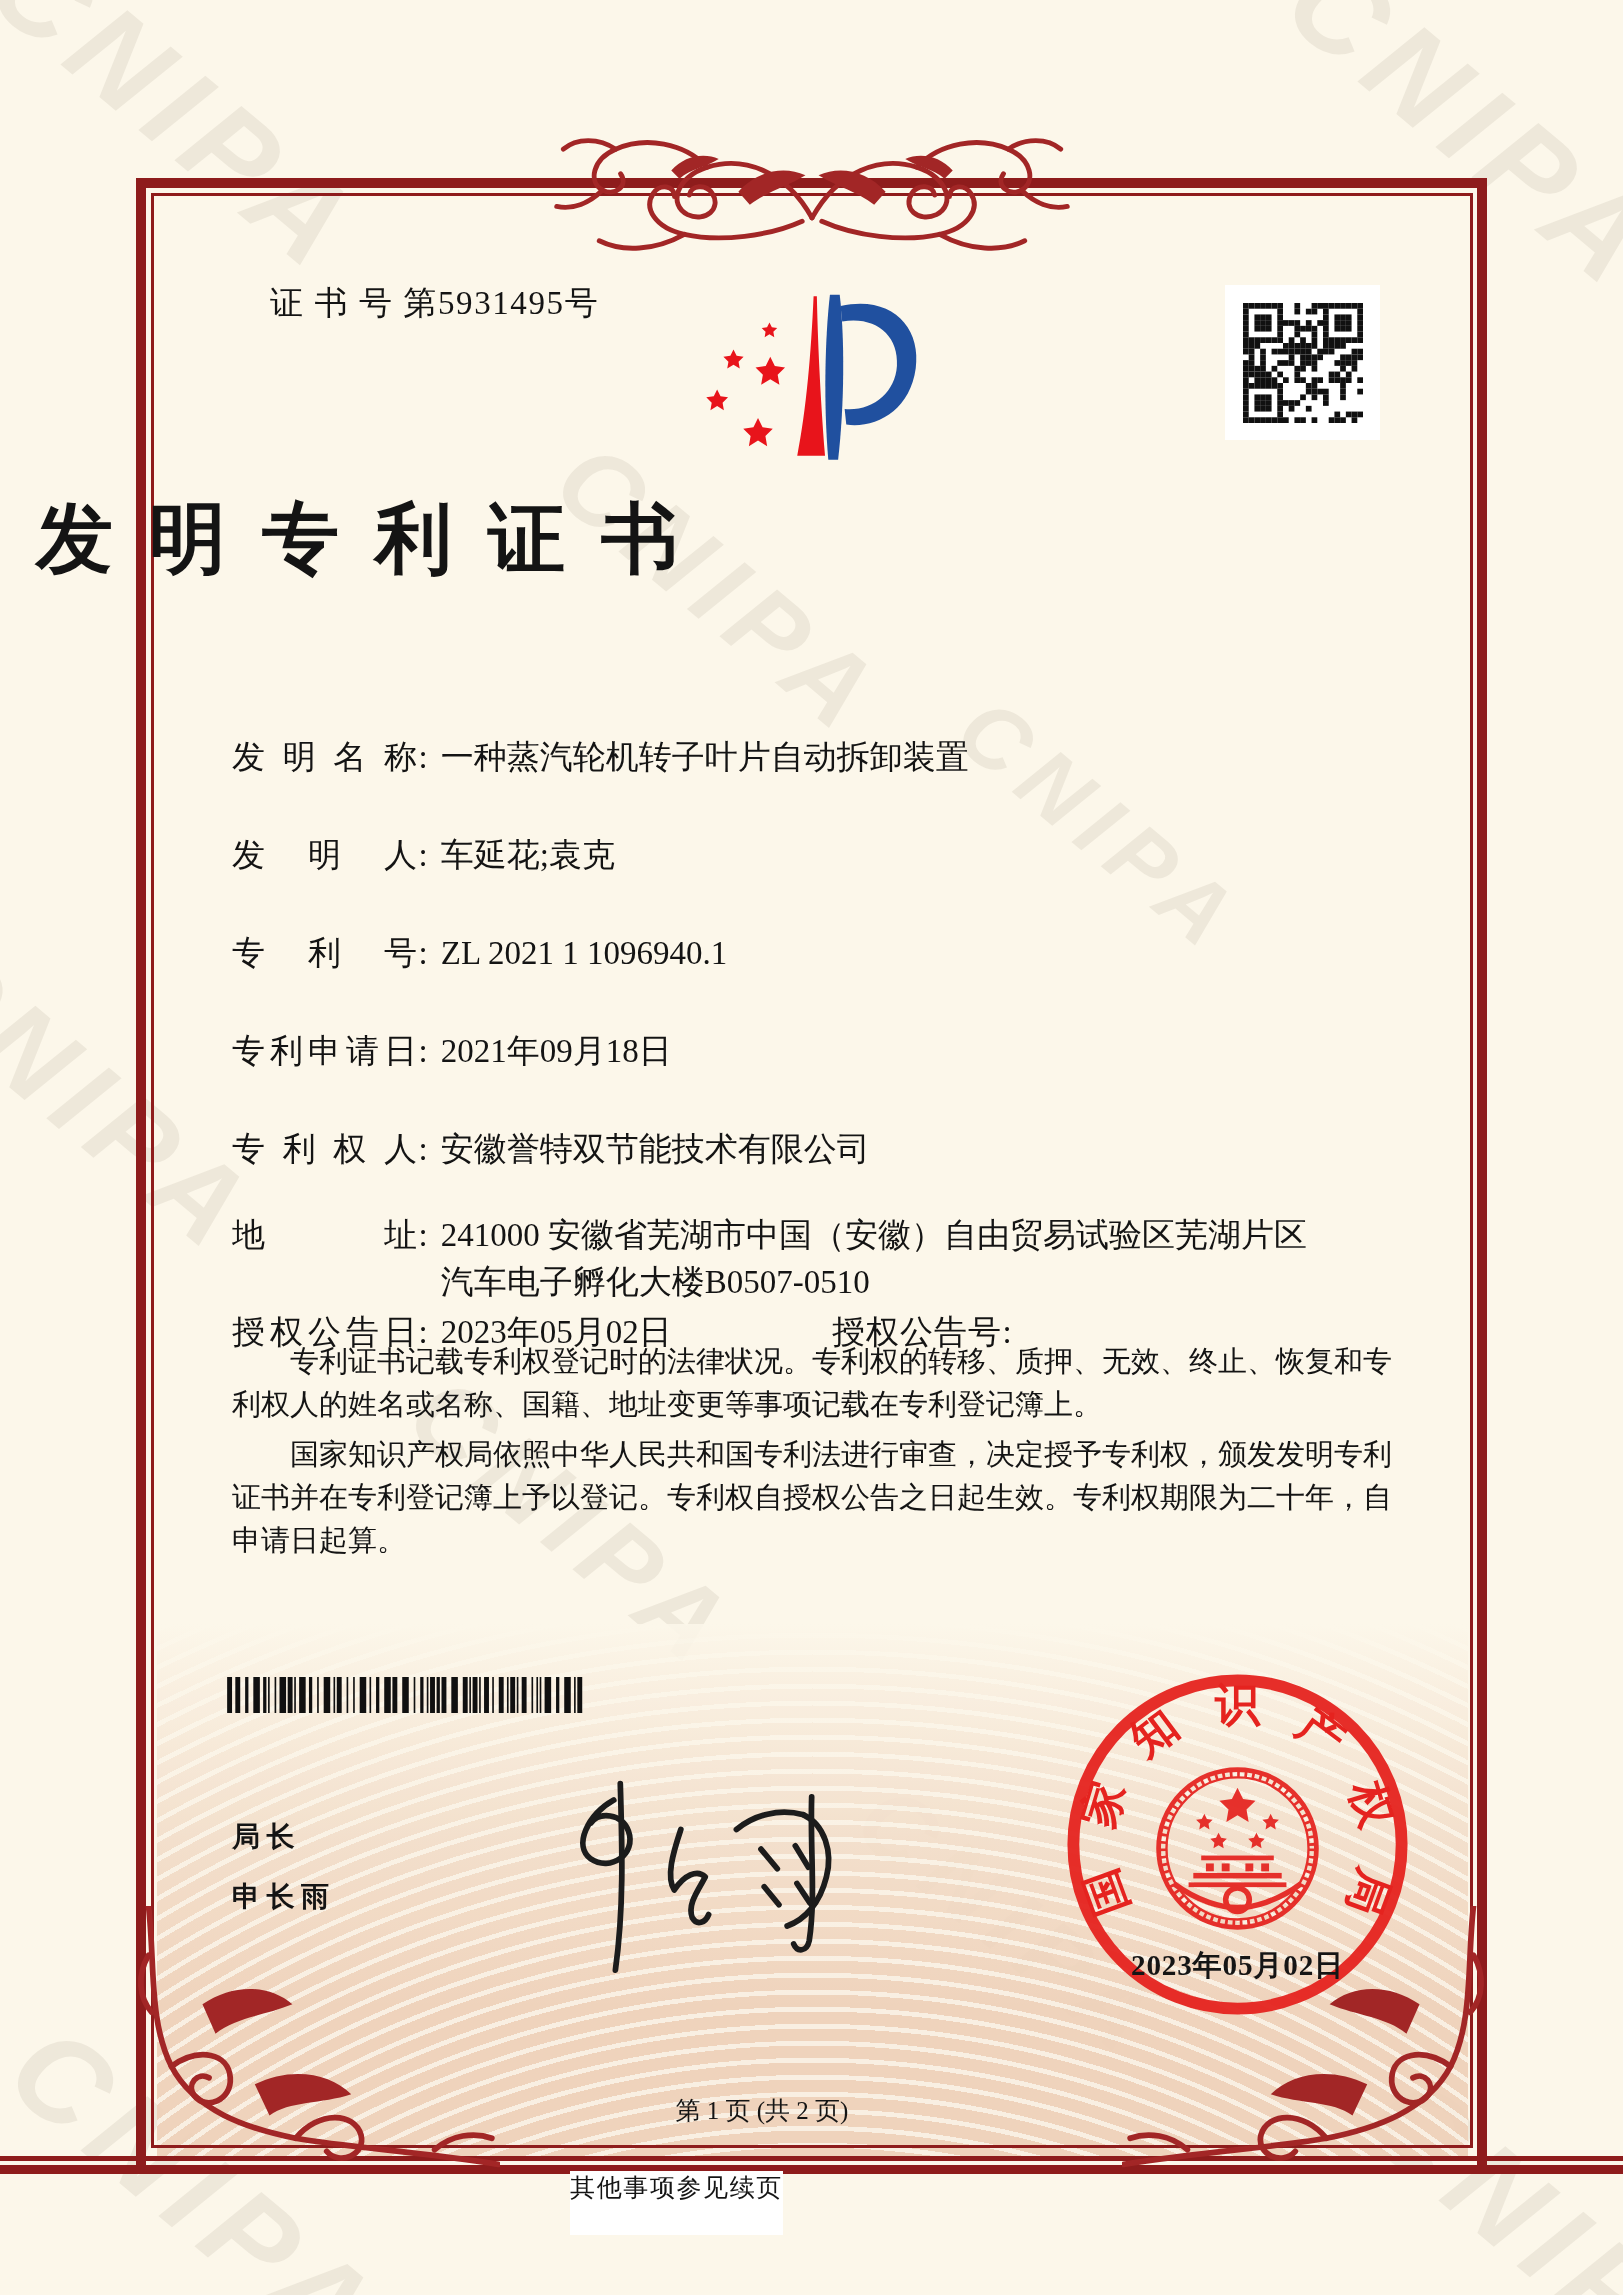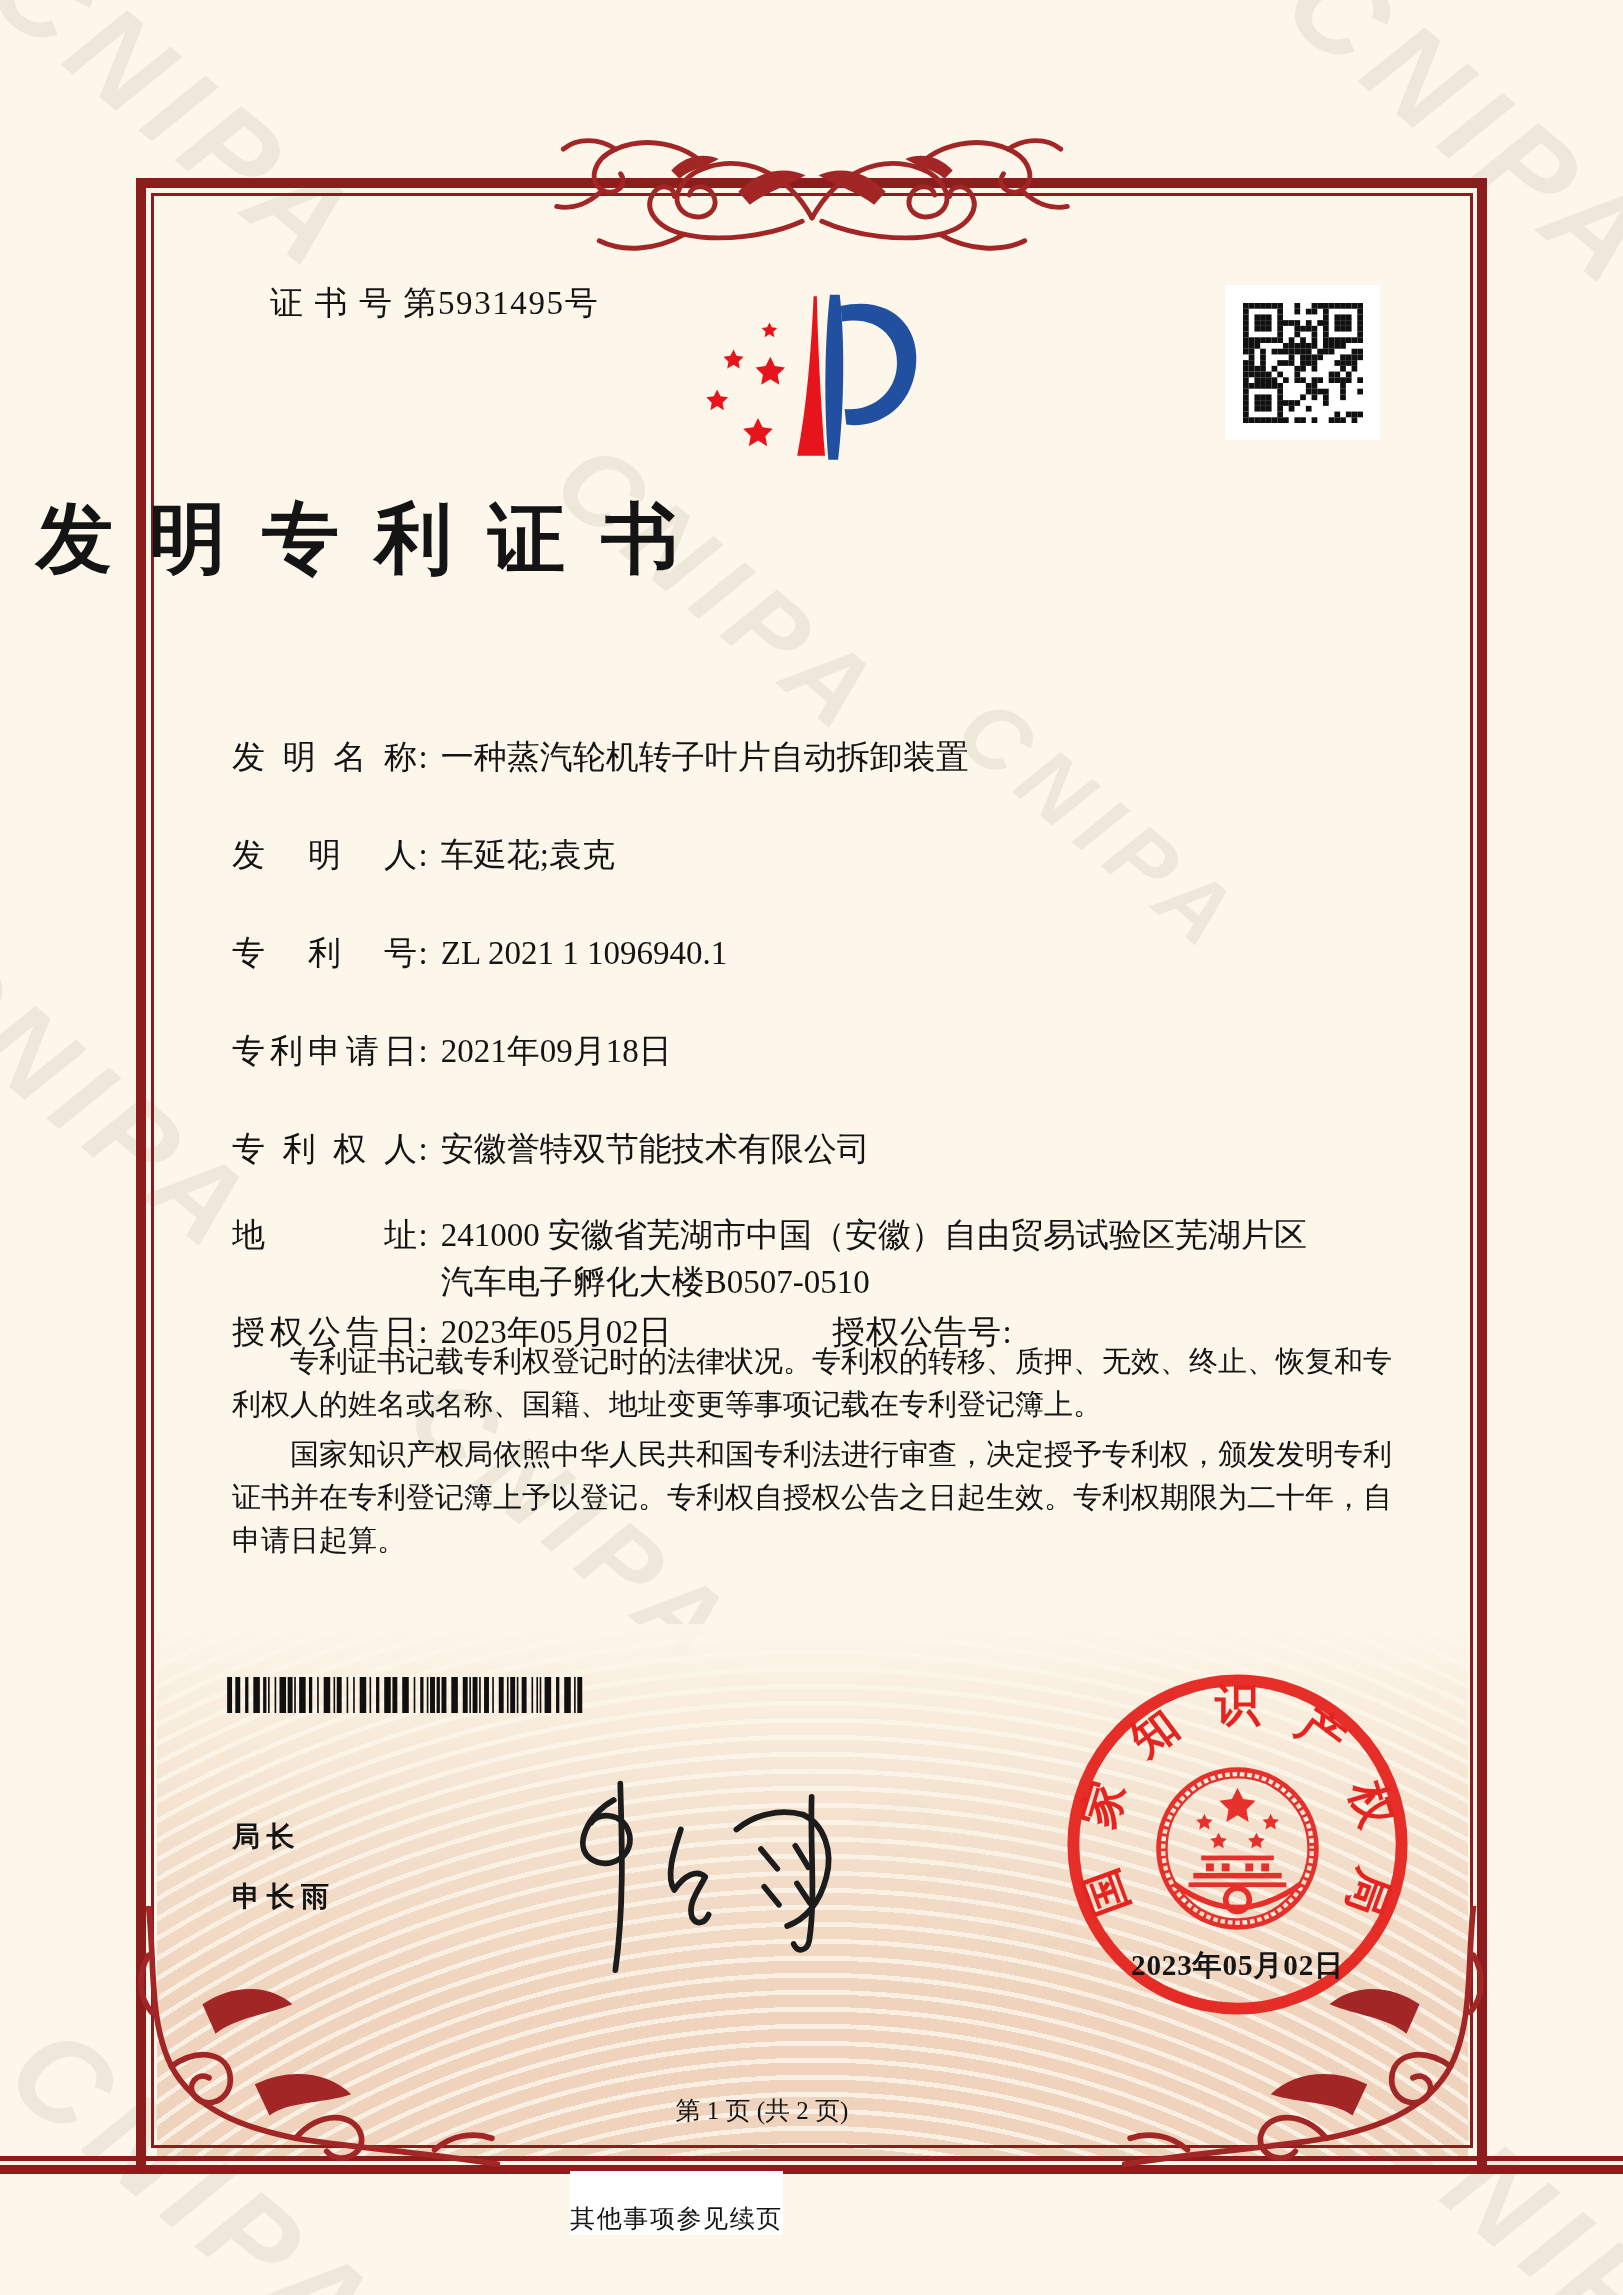--- a/index.html
+++ b/index.html
@@ -54,21 +54,21 @@
   .paras p{margin:0 0 7.4px 0;text-indent:2em;}
 
   
   .barcode{left:227px;top:1677px;z-index:4;}
   .director{left:232px;font-size:28px;font-weight:600;letter-spacing:6.5px;z-index:4;
             font-family:"Liberation Sans","DejaVu Sans",sans-serif;}
   .sig{left:491px;top:1751px;z-index:4;}
   .seal{left:1056px;top:1663px;width:363px;height:363px;z-index:5;}
   .page-footer{left:0;top:2094px;width:1500px;text-align:center;font-size:25px;z-index:4;padding-left:12px;}
   .cont-note{left:570px;top:2171px;width:213px;height:64px;background:#ffffff;z-index:4;
-             display:flex;align-items:flex-end;justify-content:center;font-size:25px;letter-spacing:1.6px;}
+             display:flex;align-items:flex-start;justify-content:center;font-size:25px;letter-spacing:1.6px;}
 
   .seal text{font-family:"Liberation Serif","DejaVu Serif",serif;}
   #ring-chars text{font-size:57px;font-weight:700;fill:var(--seal_red,#e5231f);}
   #seal-date{font-size:37px;font-weight:700;fill:#151515;letter-spacing:1px;}
 </style>
 </head>
 <body>
 
 <div class="wm" style="left:176px;top:106px;font-size:123px">CNIPA</div>
 <div class="wm" style="left:1473px;top:123px;font-size:123px">CNIPA</div>

